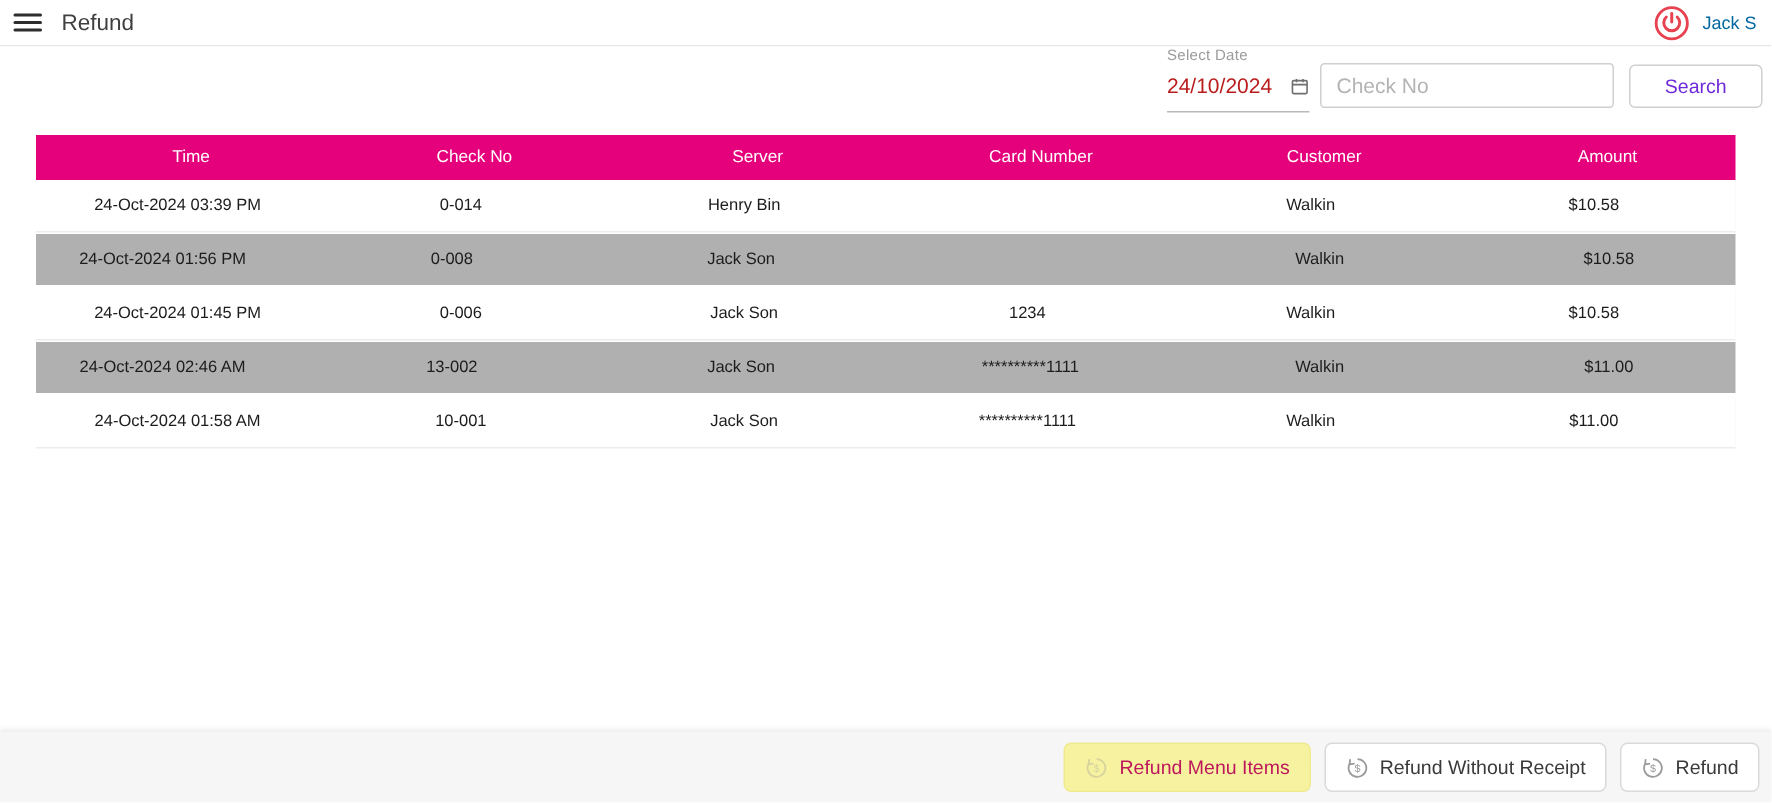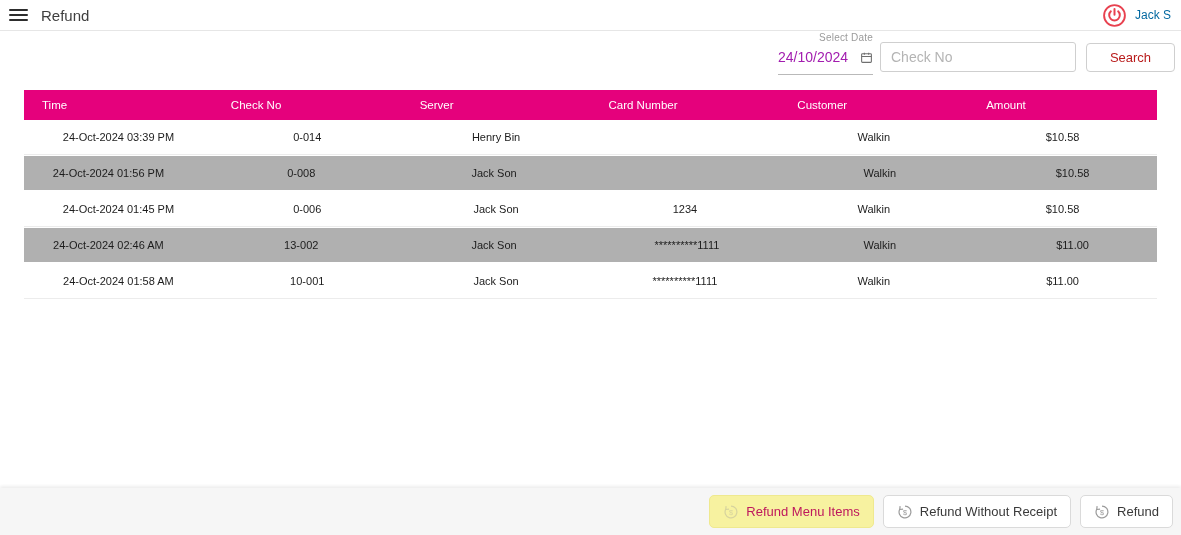--- a/index.html
+++ b/index.html
@@ -12,36 +12,36 @@
   .topbar{position:absolute;top:0;left:0;right:0;height:30px;background:#fff;
     border-bottom:1px solid #e6e6e6;display:flex;align-items:center;}
   .hamburger{margin-left:9px;width:19px;cursor:pointer;padding:2px 0;}
   .hamburger i{display:block;height:2.4px;background:#2d2d2d;margin:2.6px 0;border-radius:1px;}
   .page-title{margin-left:13px;font-size:15px;color:#3f3f3f;}
   .topbar-right{margin-left:auto;display:flex;align-items:center;gap:8px;margin-right:10px;}
   .user-name{font-size:12px;color:#0369a1;}
   
   .filterbar{position:absolute;top:31px;left:0;right:0;height:58px;background:#fff;}
   .date-group{position:absolute;left:778px;top:1px;width:95px;}
-  .date-label{font-size:10px;color:#9b9b9b;letter-spacing:.2px;text-align:right;}
+  .date-label{font-size:10px;color:#9b9b9b;letter-spacing:.2px;}
   .date-row{display:flex;align-items:center;justify-content:space-between;
     padding:6px 0 9px 0;border-bottom:1px solid #b9b9b9;cursor:pointer;}
-  .date-value{font-size:14px;color:#a21caf;}
+  .date-value{font-size:14px;color:#b91c1c;}
   .check-input{position:absolute;left:880px;top:11px;width:196px;height:30px;
     box-sizing:border-box;border:1px solid #cfcfcf;border-radius:3px;padding:0 10px;
     font-size:14px;color:#333;font-family:"Liberation Sans",sans-serif;outline:none;}
   .check-input::placeholder{color:#b4b4b4;}
   .search-btn{position:absolute;left:1086px;top:12px;width:89px;height:29px;
-    background:#fff;border:1px solid #cfcfcf;border-radius:4px;font-size:13px;color:#b91c1c;
+    background:#fff;border:1px solid #cfcfcf;border-radius:4px;font-size:13px;color:#6d28d9;
     font-family:"Liberation Sans",sans-serif;cursor:pointer;}
   
   .table{position:absolute;left:24px;right:24px;top:90px;}
   .thead{display:grid;grid-template-columns:repeat(6,1fr);height:30px;align-items:center;
     background:#E5017C;}
-  .th{color:#ffffff;font-size:11.5px;text-align:left;padding-left:18px;}
+  .th{color:#ffffff;font-size:11.5px;text-align:center;padding-left:18px;}
   .row{display:grid;grid-template-columns:repeat(6,1fr);height:34px;align-items:center;
     background:#ffffff;margin-bottom:2px;box-shadow:0 1px 0 #ececec;cursor:pointer;}
   .row.shaded{background:#B0B0B0;box-shadow:none;gap:24px;}
   .td{font-size:11px;color:#1c1c1c;text-align:center;white-space:nowrap;overflow:hidden;}
   
   .footer{position:absolute;left:0;right:0;bottom:0;height:47px;background:#f6f6f6;
     box-shadow:0 -2px 3px rgba(0,0,0,0.07);display:flex;align-items:center;
     justify-content:flex-end;gap:9px;padding-right:8px;box-sizing:border-box;}
   .fbtn{height:33px;display:flex;align-items:center;gap:7px;padding:0 13px;
     border-radius:5px;border:1px solid #dadada;background:#fff;font-size:13px;color:#3a3a3a;

